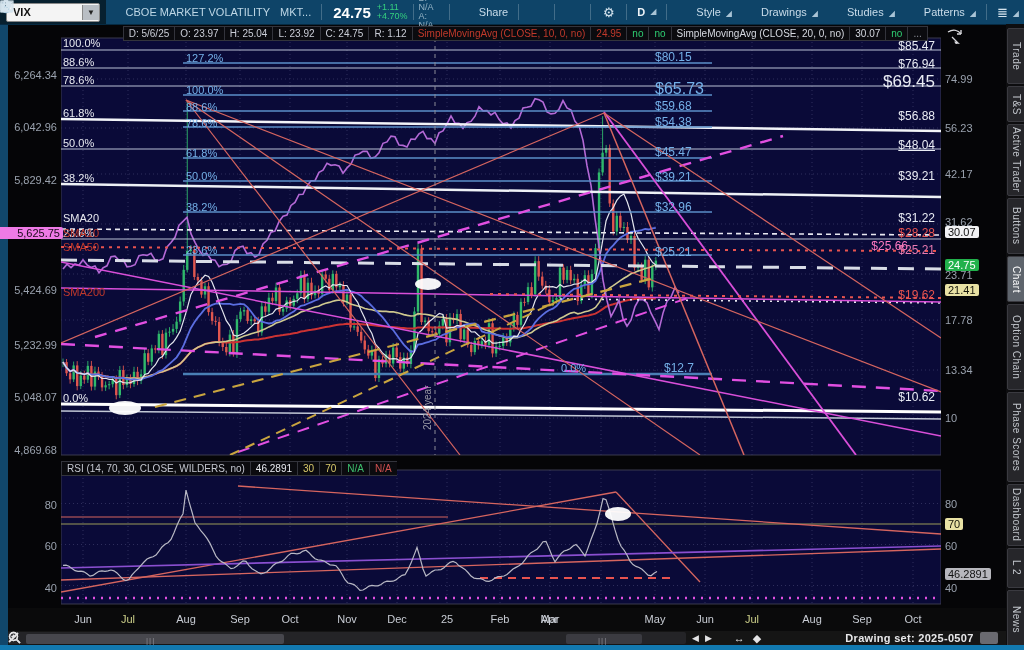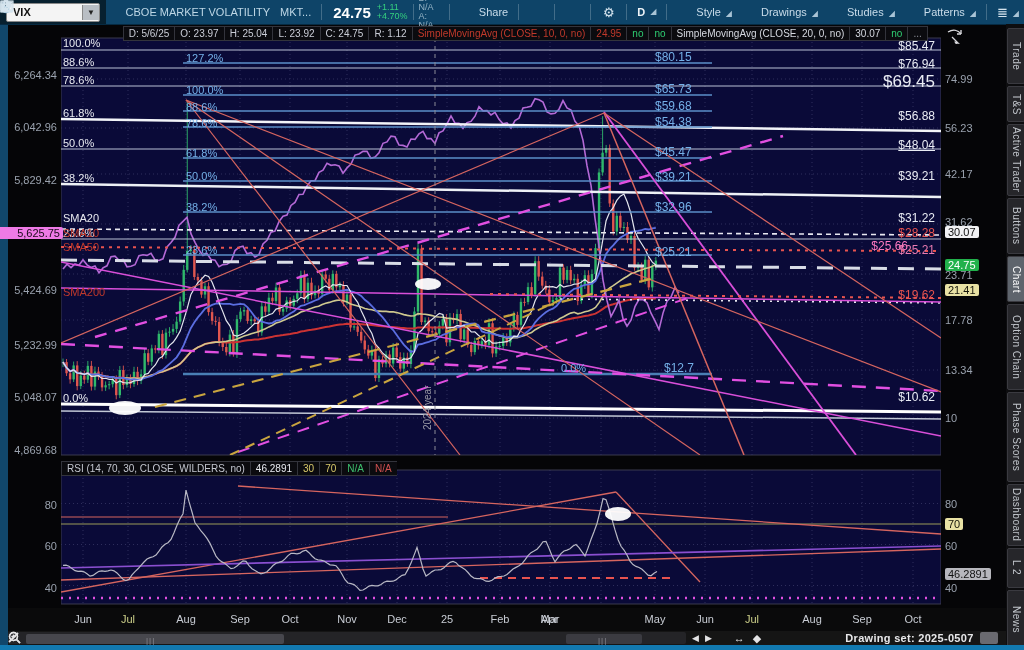--- a/index.html
+++ b/index.html
@@ -743,21 +743,21 @@
       <span class="lab" style="top: 58px; left: 186px; color: rgb(116, 176, 232);">127.2%</span>
       <span class="lab" style="top: 90px; left: 186px; color: rgb(116, 176, 232);">100.0%</span>
       <span class="lab" style="top: 107px; left: 186px; color: rgb(116, 176, 232);">88.6%</span>
       <span class="lab" style="top: 123px; left: 186px; color: rgb(116, 176, 232);">78.6%</span>
       <span class="lab" style="top: 153px; left: 186px; color: rgb(116, 176, 232);">61.8%</span>
       <span class="lab" style="top: 176px; left: 186px; color: rgb(116, 176, 232);">50.0%</span>
       <span class="lab" style="top: 207px; left: 186px; color: rgb(116, 176, 232);">38.2%</span>
       <span class="lab" style="top: 250px; left: 186px; color: rgb(116, 176, 232);">23.6%</span>
       <span class="lab" style="top: 368px; left: 561px; color: rgb(116, 176, 232);">0.0%</span>
       <span class="lab" style="top: 57px; left: 655px; color: rgb(116, 176, 232); font-size: 12px;">$80.15</span>
-      <span class="lab" style="top: 89px; left: 655px; color: rgb(116, 176, 232); font-size: 12px;">$65.73</span>
+      <span class="lab" style="top: 89px; left: 655px; color: rgb(116, 176, 232); font-size: 16px;">$65.73</span>
       <span class="lab" style="top: 106px; left: 655px; color: rgb(116, 176, 232); font-size: 12px;">$59.68</span>
       <span class="lab" style="top: 122px; left: 655px; color: rgb(116, 176, 232); font-size: 12px;">$54.38</span>
       <span class="lab" style="top: 152px; left: 655px; color: rgb(116, 176, 232); font-size: 12px;">$45.47</span>
       <span class="lab" style="top: 177px; left: 655px; color: rgb(116, 176, 232); font-size: 12px;">$39.21</span>
       <span class="lab" style="top: 207px; left: 655px; color: rgb(116, 176, 232); font-size: 12px;">$32.96</span>
       <span class="lab" style="top: 252px; left: 655px; color: rgb(116, 176, 232); font-size: 12px;">$25.21</span>
       <span class="lab" style="top: 46px; left: 815px; width: 120px; text-align: right; color: rgb(233, 236, 244); font-size: 12px;">$85.47</span>
       <span class="lab" style="top: 64px; left: 815px; width: 120px; text-align: right; color: rgb(233, 236, 244); font-size: 12px;">$76.94</span>
       <span class="lab" style="top: 82px; left: 815px; width: 120px; text-align: right; color: rgb(233, 236, 244); font-size: 17px;">$69.45</span>
       <span class="lab" style="top: 116px; left: 815px; width: 120px; text-align: right; color: rgb(233, 236, 244); font-size: 12px;">$56.88</span>

